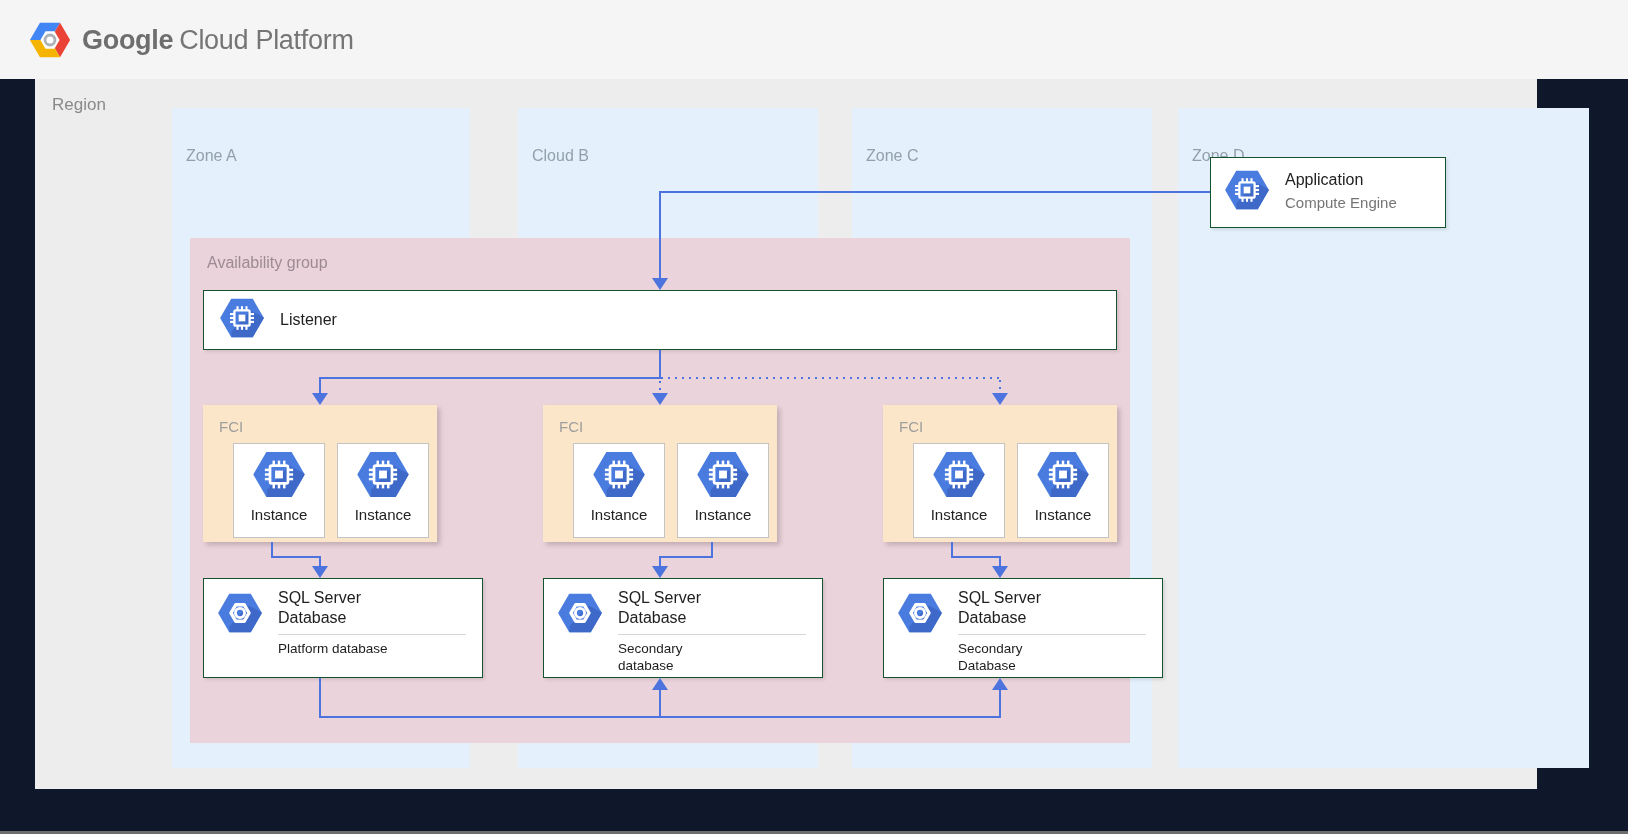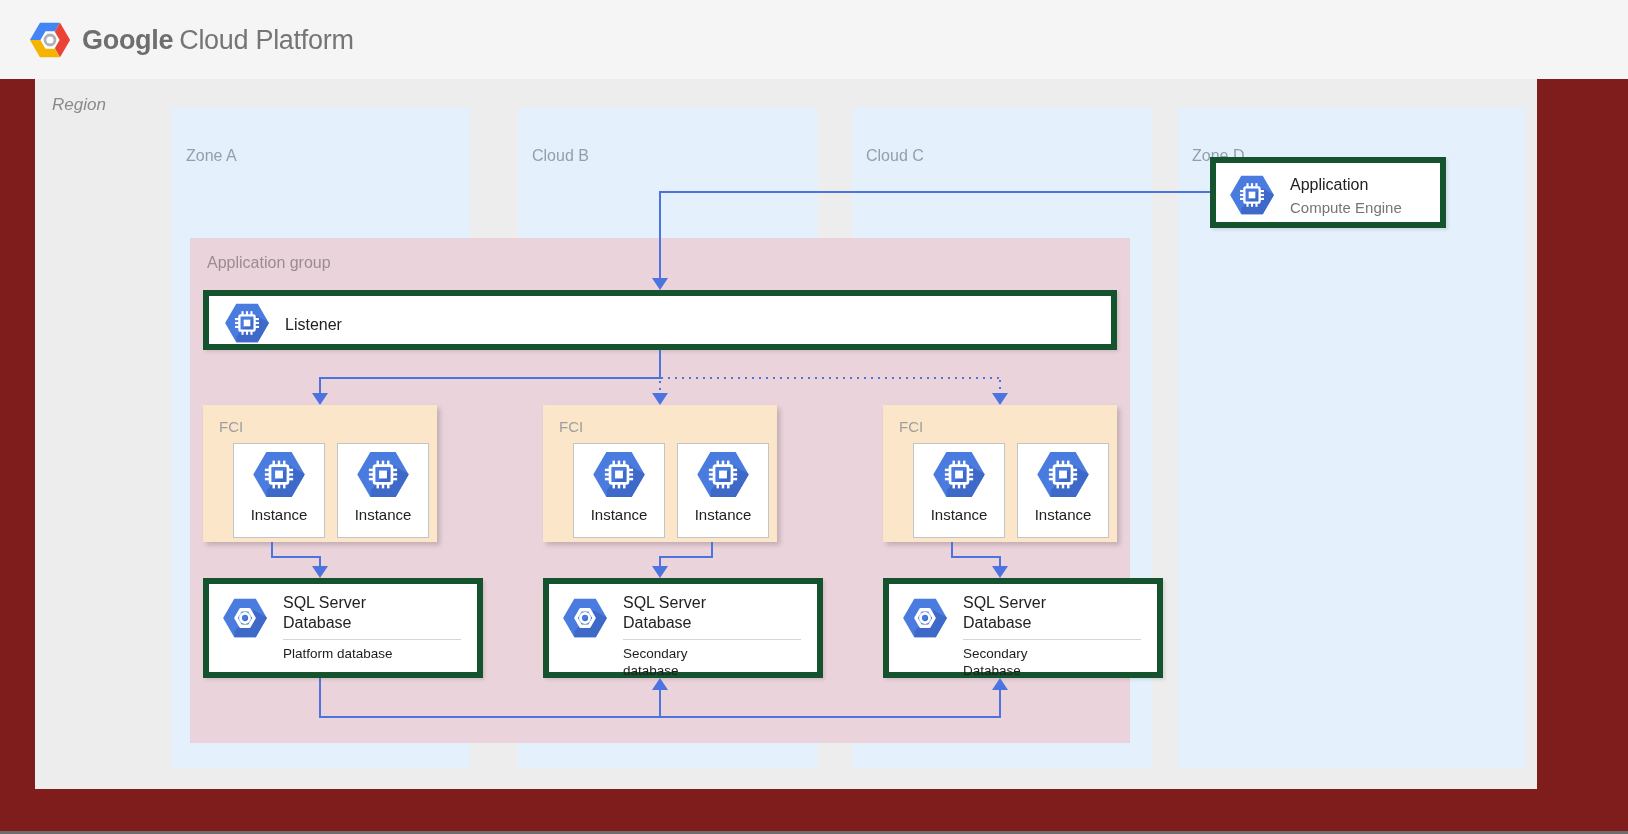--- a/index.html
+++ b/index.html
@@ -4,44 +4,44 @@
 <style>
   html,body{margin:0;padding:0;}
   body{
     background:#fbfbfb;
     font-family:"Liberation Sans", sans-serif;
     -webkit-font-smoothing:antialiased;
   }
   .canvas{
     position:relative;
     width:1628px;height:834px;
-    background:#7f1d1d;
+    background:#0f172a;
     overflow:hidden;
   }
   
   .header{position:absolute;left:0;top:0;width:100%;height:79px;background:#f5f5f5;}
   .brand{position:absolute;left:28px;top:20px;display:flex;align-items:center;gap:10px;}
   .brand .logo{width:44px;height:40px;display:block;}
   .brand-text{font-size:27px;color:#747474;letter-spacing:-0.3px;white-space:nowrap;}
   .brand-text .g{font-weight:700;margin-right:6px;color:#6e6e6e;}
   .brand-text .rest{font-weight:400;color:#757575;}
   
   .region{position:absolute;left:35px;top:79px;width:1502px;height:710px;background:var(--region-bg);}
-  .region-label{position:absolute;left:17px;top:16px;font-size:17px;color:#8a8a8a;font-style:italic;}
+  .region-label{position:absolute;left:17px;top:16px;font-size:17px;color:#8a8a8a;}
   .zone{position:absolute;top:108px;height:660px;background:var(--zone-bg);}
   .zone-label{position:absolute;left:14px;top:19px;font-size:16px;color:#92a0ab;margin-top:20px;}
   .zone-a{left:172px;width:298px;}
   .zone-b{left:518px;width:300px;}
   .zone-c{left:852px;width:300px;}
-  .zone-d{left:1178px;width:347px;}
+  .zone-d{left:1178px;width:411px;}
   
   .avail{position:absolute;left:190px;top:238px;width:940px;height:505px;background:var(--group-bg);}
   .avail-label{position:absolute;left:207px;top:254px;font-size:16px;color:#9c8b93;}
   
-  .wcard{position:absolute;background:#ffffff;border:6px solid #14532d;box-sizing:border-box;
+  .wcard{position:absolute;background:#ffffff;border:1px solid #14532d;box-sizing:border-box;
          box-shadow:2px 2px 3px rgba(0,0,0,0.10);}
   
   .app{left:1210px;top:157px;width:236px;height:71px;}
   .app .icon{position:absolute;left:13px;top:12px;}
   .app-title{position:absolute;left:74px;top:13px;font-size:16px;color:#212121;}
   .app-sub{position:absolute;left:74px;top:36px;font-size:15px;color:#757575;}
   
   .listener{left:203px;top:290px;width:914px;height:60px;}
   .listener .icon{position:absolute;left:15px;top:7px;}
   .listener-label{position:absolute;left:76px;top:20px;font-size:16px;color:#212121;}
@@ -108,28 +108,28 @@
     <div class="region-label">Region</div>
   </div>
 
   <div class="zone zone-a">
     <div class="zone-label">Zone A</div>
   </div>
   <div class="zone zone-b">
     <div class="zone-label">Cloud B</div>
   </div>
   <div class="zone zone-c">
-    <div class="zone-label">Cloud C</div>
+    <div class="zone-label">Zone C</div>
   </div>
   <div class="zone zone-d">
     <div class="zone-label">Zone D</div>
   </div>
 
   <div class="avail"></div>
-  <div class="avail-label">Application group</div>
+  <div class="avail-label">Availability group</div>
 
   <div class="wcard app">
     <span class="icon">
         <svg viewBox="0 0 48 42" xmlns="http://www.w3.org/2000/svg">
     <defs>
             <clipPath id="clip2">
               <polygon points="1,21 12.7,0.8 35.3,0.8 47,21 35.3,41.2 12.7,41.2"></polygon>
             </clipPath>
           </defs>
     <polygon points="1,21 12.7,0.8 35.3,0.8 47,21 35.3,41.2 12.7,41.2" fill="#4a7ce0"></polygon>

